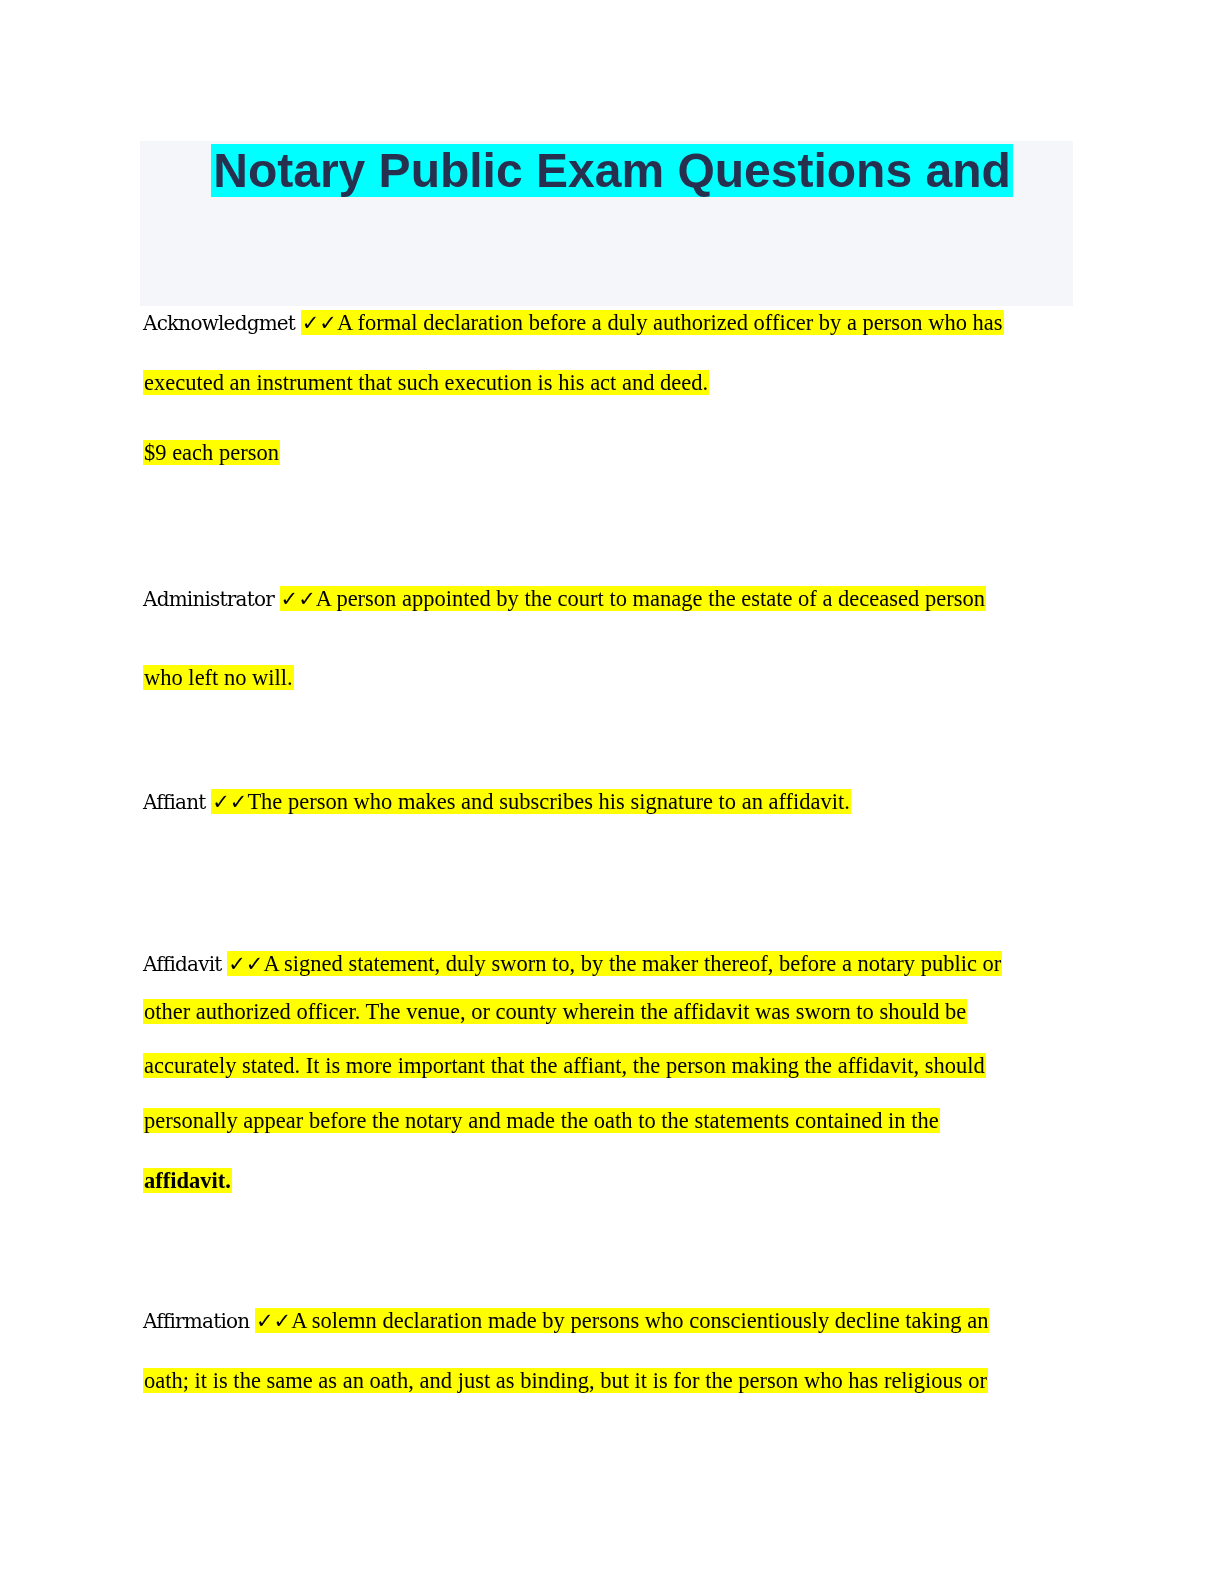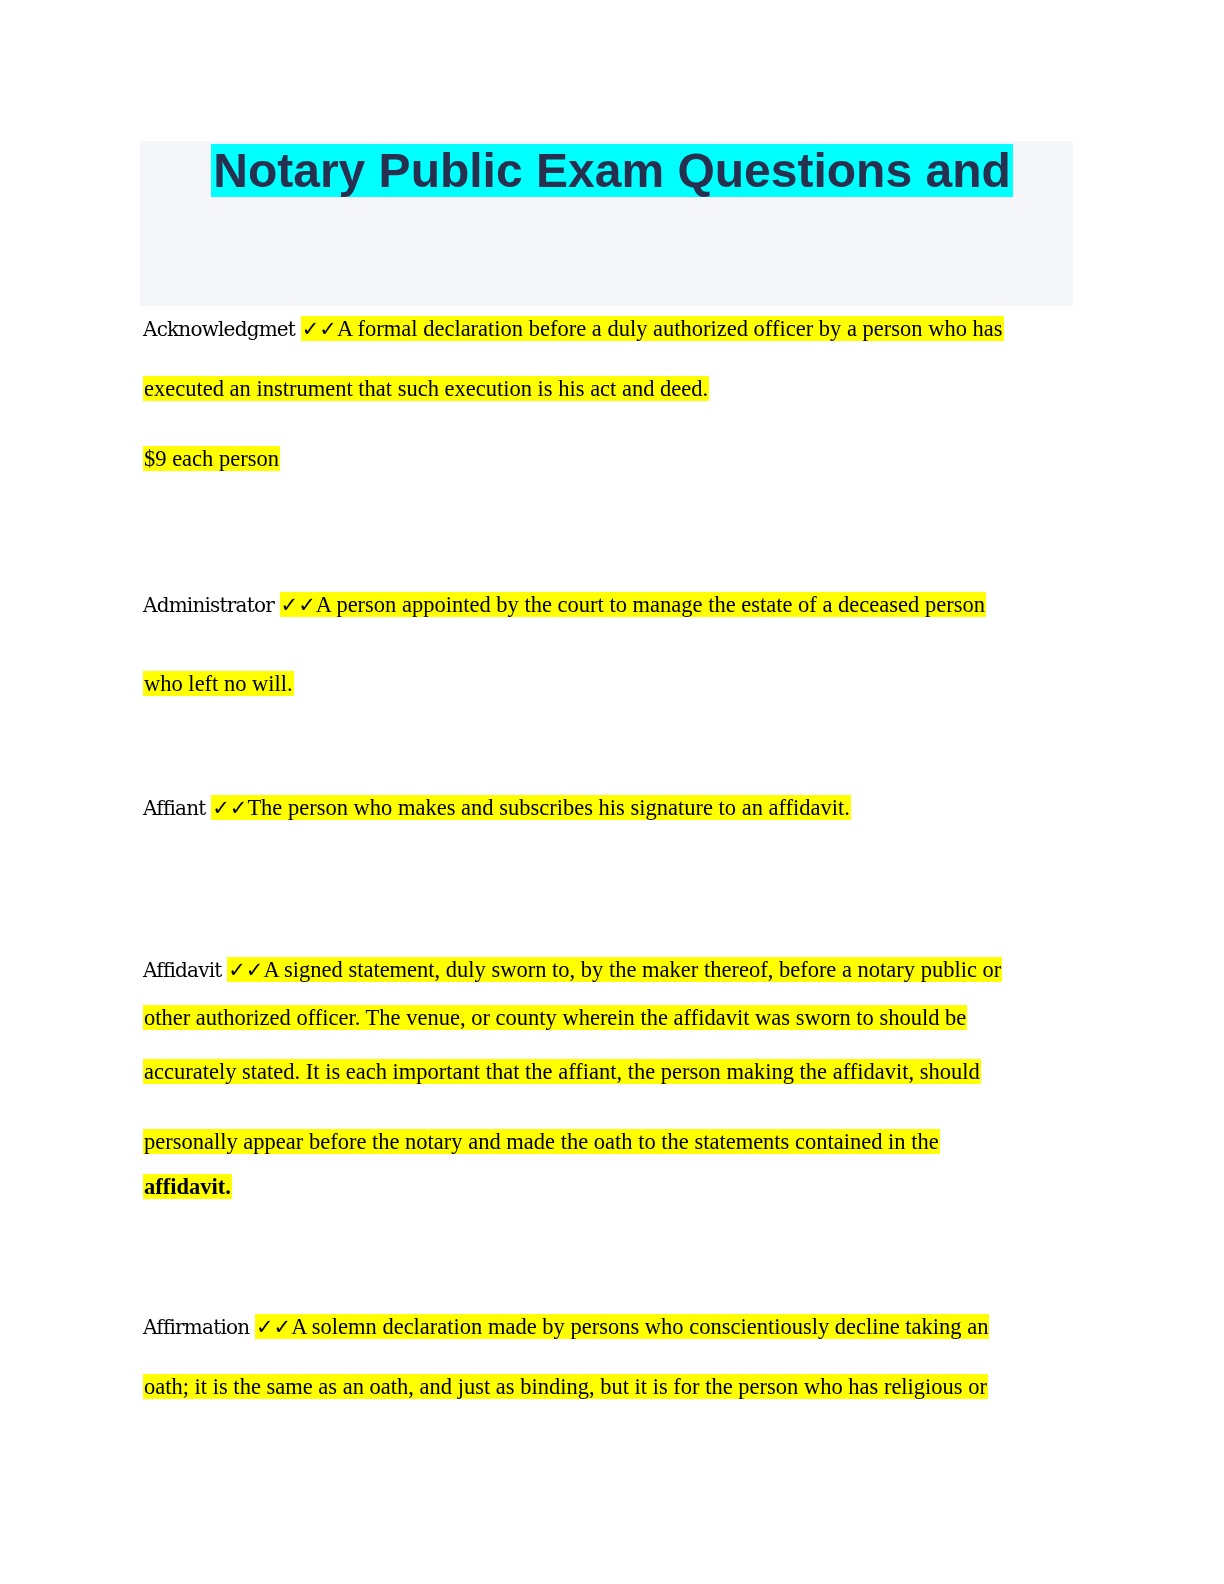--- a/index.html
+++ b/index.html
@@ -9,21 +9,21 @@
     background: #f5f6f9;
   }
   .title {
     position: absolute; left: 0; top: 0; width: 1224px; text-align: center;
     font-family: "Liberation Sans", sans-serif; font-weight: bold;
     font-size: 48px; line-height: 55px; color: #27314f;
   }
   .title-line { display: block; }
   .title-line span { background: #00ffff; padding: 0 2px; }
   .entry { position: absolute; left: 143px; font-family: "Liberation Serif", serif; font-size: 22.5px; color: #000; }
-  .line { position: absolute; left: 0; white-space: nowrap; height: 32px; line-height: 44px; }
+  .line { position: absolute; left: 0; white-space: nowrap; height: 32px; line-height: 32px; }
   .term { font-family: "DejaVu Serif", "Liberation Serif", serif; font-size: 20px; letter-spacing: -0.8px; }
   .hl { background: #ffff00; padding: 0 1px; }
   .check { font-family: "DejaVu Sans", sans-serif; font-size: 21px; font-weight: bold; }
 </style>
 </head>
 <body>
 
 <div class="title-box"></div>
 <div class="title" style="top:143px;">
   <span class="title-line"><span>Notary Public Exam Questions and</span></span>
@@ -52,22 +52,22 @@
     <span class="hl"><span class="check">✓✓</span><span>The person who makes and subscribes his signature to an affidavit.</span></span>
   </div>
 </div>
 
 <div class="entry" style="top:936px;">
   <div class="line" style="top:0;margin-top:12px;">
     <span class="term">Affidavit</span>
     <span class="hl"><span class="check">✓✓</span><span>A signed statement, duly sworn to, by the maker thereof, before a notary public or</span></span>
   </div>
   <div class="line" style="top:60px;"><span class="hl">other authorized officer. The venue, or county wherein the affidavit was sworn to should be</span></div>
-  <div class="line" style="top:114px;"><span class="hl">accurately stated. It is each important that the affiant, the person making the affidavit, should</span></div>
-  <div class="line" style="top:169px;margin-top:15px;"><span class="hl">personally appear before the notary and made the oath to the statements contained in the</span></div>
+  <div class="line" style="top:114px;"><span class="hl">accurately stated. It is more important that the affiant, the person making the affidavit, should</span></div>
+  <div class="line" style="top:169px;"><span class="hl">personally appear before the notary and made the oath to the statements contained in the</span></div>
   <div class="line" style="top:229px;font-weight:bold;"><span class="hl">affidavit.</span></div>
 </div>
 
 <div class="entry" style="top:1305px;">
   <div class="line" style="top:0;">
     <span class="term">Affirmation</span>
     <span class="hl"><span class="check">✓✓</span><span>A solemn declaration made by persons who conscientiously decline taking an</span></span>
   </div>
   <div class="line" style="top:60px;"><span class="hl">oath; it is the same as an oath, and just as binding, but it is for the person who has religious or</span></div>
 </div>

